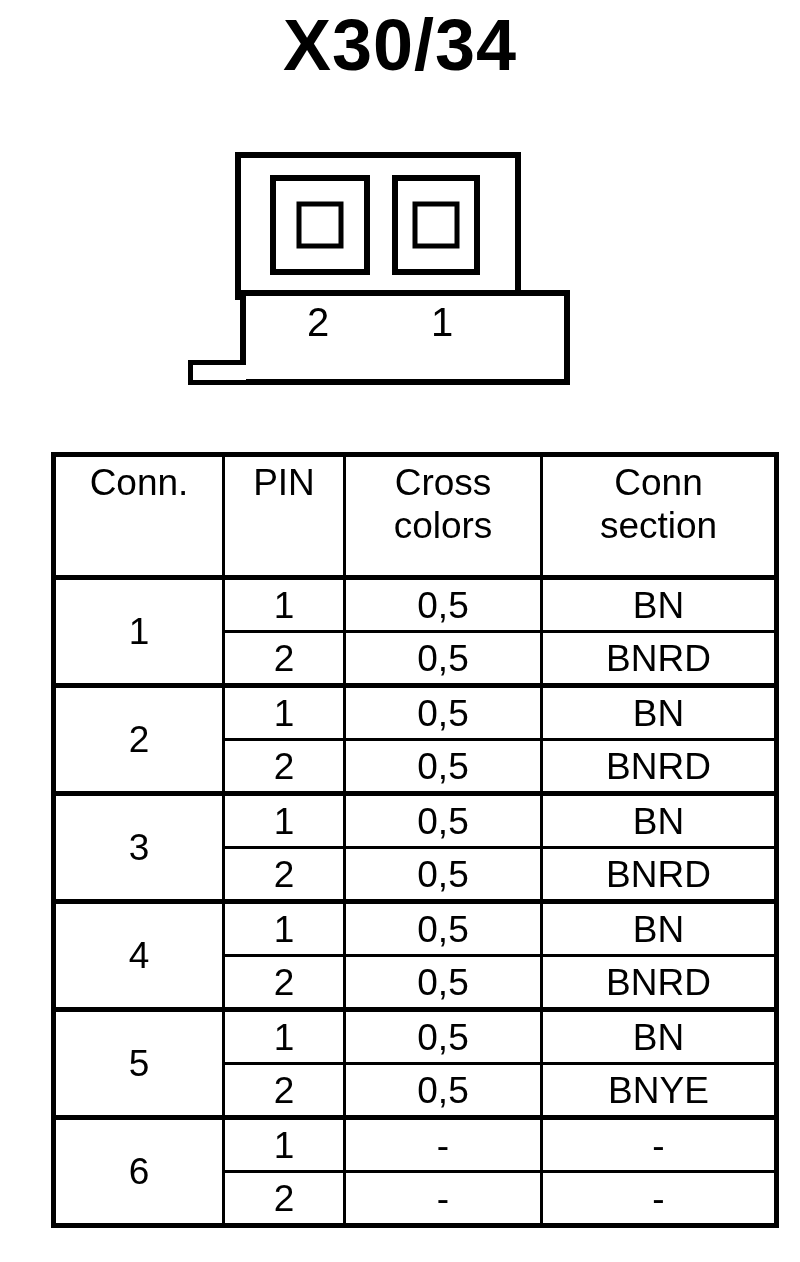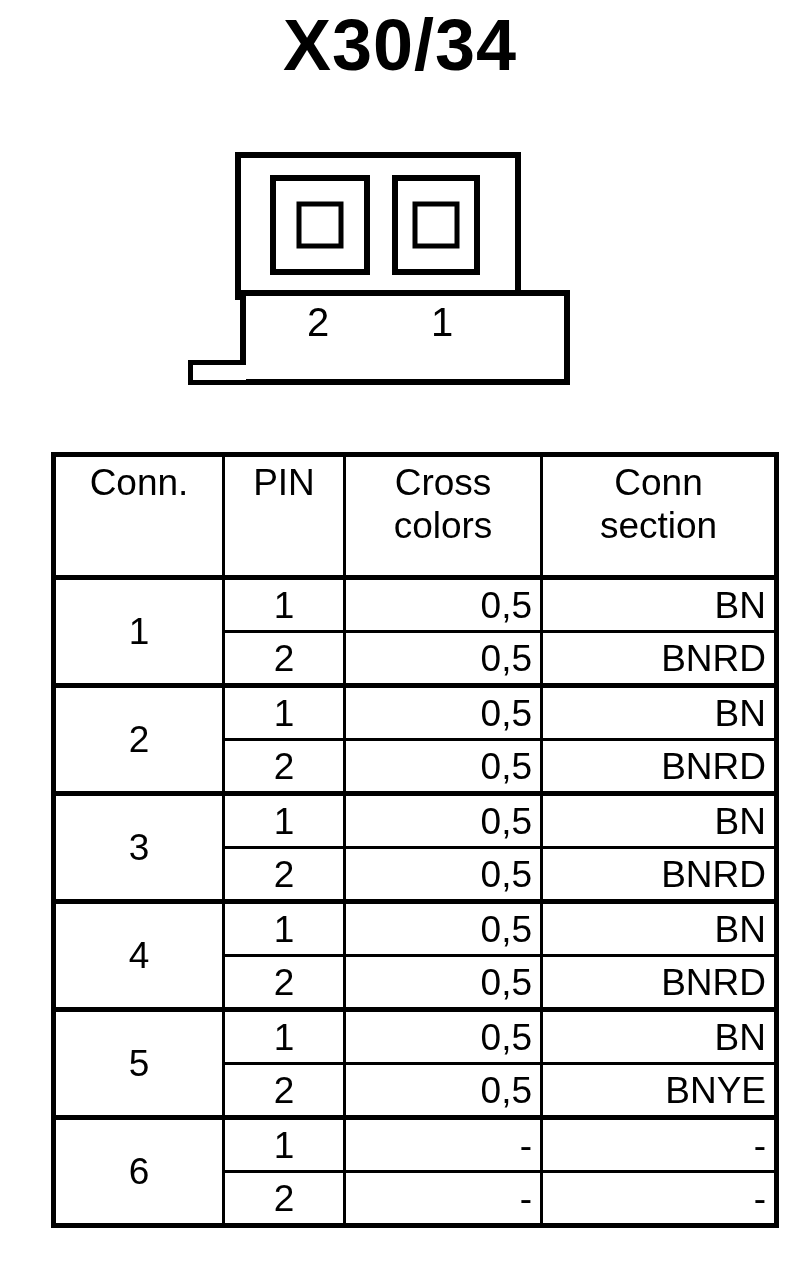--- a/index.html
+++ b/index.html
@@ -141,21 +141,21 @@
   #wiring-table tr.group-start > * { border-top-width: 5px; }
 
   td.conn-cell {
     text-align: center;
     vertical-align: middle;
   }
   td.pin-cell {
     text-align: center;
   }
   td.val-cell {
-    text-align: right;
+    text-align: center;
     padding-left: 10px;
   }
   .hdr-line { display: block; }
 </style>
 </head>
 <body>
 
 <div id="title">X30/34</div>
 
 <div id="connector">

